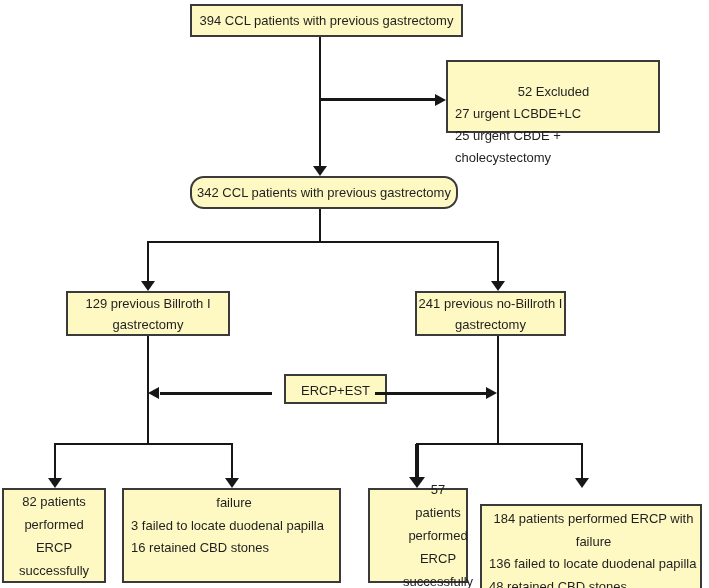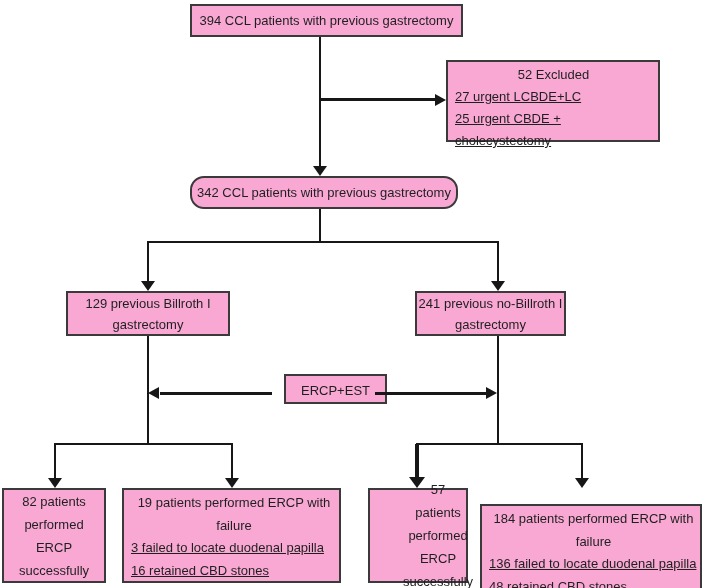--- a/index.html
+++ b/index.html
@@ -8,40 +8,40 @@
     width: 709px;
     height: 588px;
     background: #ffffff;
     font-family: "Liberation Sans", "DejaVu Sans", sans-serif;
     color: #1f1f1f;
     overflow: hidden;
   }
   .box {
     position: absolute;
     border: 2px solid #3a3a3a;
-    background: #f9a8d4;
+    background: #fef9c3;
     box-sizing: border-box;
     font-size: 13px;
     line-height: 22px;
     color: #1f1f1f;
   }
   .flexcenter {
     display: flex;
     flex-direction: column;
     align-items: center;
     justify-content: center;
     text-align: center;
   }
   .bl { display: block; }
   .bl.center { text-align: center; }
-  .bl.left { text-align: left; text-decoration: underline; }
+  .bl.left { text-align: left; }
 
   
   #box-top        { left: 190px; top: 4px;   width: 273px; height: 33px; }
-  #box-excluded   { left: 446px; top: 60px;  width: 214px; height: 82px; padding: 2px 6px 0 7px; }
+  #box-excluded   { left: 446px; top: 60px;  width: 214px; height: 73px; padding: 19px 6px 0 7px; }
   #box-included   { left: 190px; top: 176px; width: 268px; height: 33px; border-radius: 14px; }
   #box-billroth   { left: 66px;  top: 291px; width: 164px; height: 45px; line-height: 21px; }
   #box-nobillroth { left: 415px; top: 291px; width: 151px; height: 45px; line-height: 21px; }
   #box-ercp       { left: 284px; top: 374px; width: 103px; height: 30px; justify-content: flex-end; }
   #box-lsucc      { left: 2px;   top: 488px; width: 104px; height: 95px; line-height: 23px; }
   #box-lfail      { left: 122px; top: 488px; width: 219px; height: 95px; padding: 2px 2px 0 7px; line-height: 22.5px; }
   #box-rsucc      { left: 368px; top: 488px; width: 100px; height: 95px; line-height: 23px; padding-left: 40px; }
   #box-rfail      { left: 480px; top: 488px; width: 222px; height: 95px; padding: 2px 2px 0 7px; line-height: 22.5px; margin-top: 16px; }
 
   
@@ -113,21 +113,20 @@
   </div>
 
   <div class="box flexcenter" id="box-lsucc">
     <span class="bl center">82 patients</span>
     <span class="bl center">performed</span>
     <span class="bl center">ERCP</span>
     <span class="bl center">successfully</span>
   </div>
 
   <div class="box" id="box-lfail">
-    <span class="bl center">19 patients performed ERCP with</span>
     <span class="bl center">failure</span>
     <span class="bl left">3 failed to locate duodenal papilla</span>
     <span class="bl left">16 retained CBD stones</span>
   </div>
 
   <div class="box flexcenter" id="box-rsucc">
     <span class="bl center">57 patients</span>
     <span class="bl center">performed</span>
     <span class="bl center">ERCP</span>
     <span class="bl center">successfully</span>

